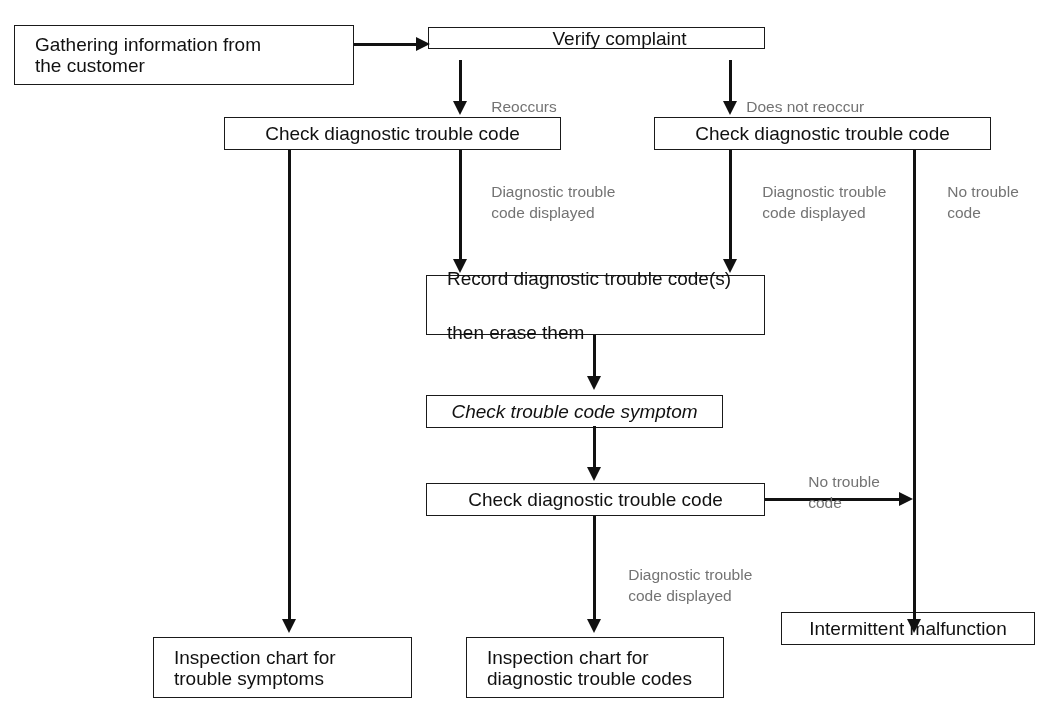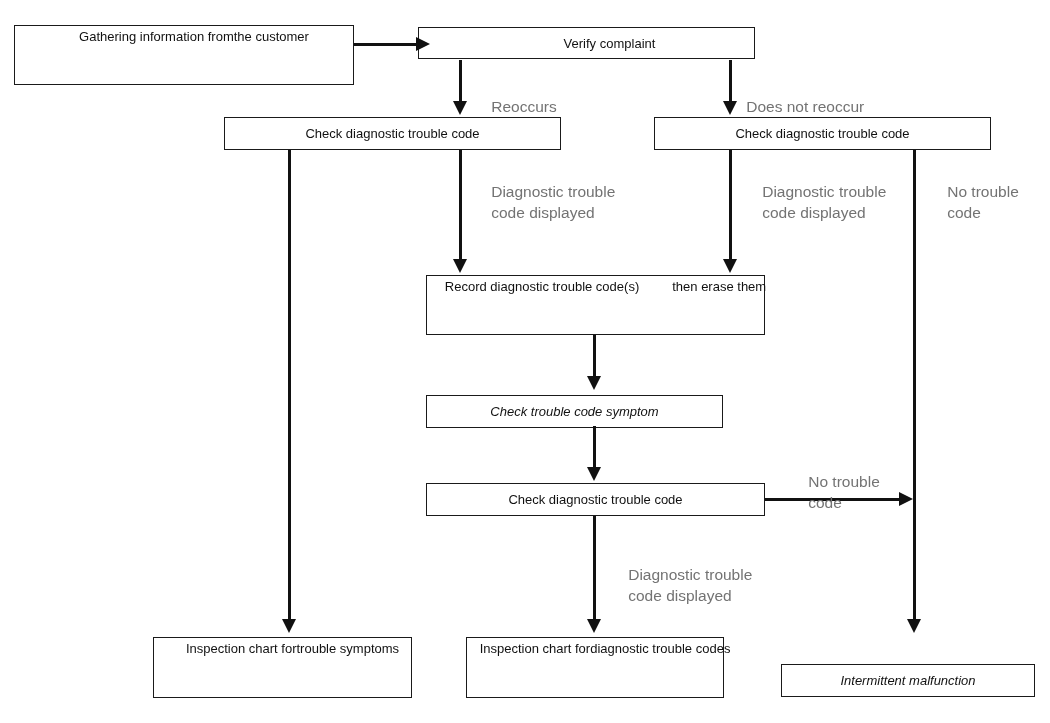--- a/index.html
+++ b/index.html
@@ -16,24 +16,24 @@
     height: 723px;
     background: #ffffff;
     overflow: hidden;
   }
   .node {
     position: absolute;
     box-sizing: border-box;
     border: 1.5px solid #1a1a1a;
     background: #ffffff;
     color: #111111;
-    font-size: 13px;
+    font-size: 19px;
     line-height: 21px;
     display: flex;
-    flex-direction: row;
+    flex-direction: column;
     justify-content: center;
   }
   .node.center {
     align-items: center;
     text-align: center;
   }
   .node.left {
     align-items: flex-start;
     text-align: left;
     padding-left: 20px;
@@ -79,21 +79,21 @@
 </head>
 <body>
 
 <div id="canvas">
 
   <div class="node left" style="left:14px; top:25px; width:340px; height:60px;">
     <span class="ln">Gathering information from</span>
     <span class="ln">the customer</span>
   </div>
 
-  <div class="node center" style="left:418px; top:27px; width:337px; height:32px;padding-left:46px;">
+  <div class="node center" style="left:428px; top:27px; width:337px; height:22px;padding-left:46px;">
     <span class="ln">Verify complaint</span>
   </div>
 
   <div class="node center" style="left:224px; top:117px; width:337px; height:33px;">
     <span class="ln">Check diagnostic trouble code</span>
   </div>
 
   <div class="node center" style="left:654px; top:117px; width:337px; height:33px;">
     <span class="ln">Check diagnostic trouble code</span>
   </div>
@@ -114,21 +114,21 @@
   <div class="node left" style="left:153px; top:637px; width:259px; height:61px;">
     <span class="ln">Inspection chart for</span>
     <span class="ln">trouble symptoms</span>
   </div>
 
   <div class="node left" style="left:466px; top:637px; width:258px; height:61px;">
     <span class="ln">Inspection chart for</span>
     <span class="ln">diagnostic trouble codes</span>
   </div>
 
-  <div class="node center" style="left:781px; top:664px; width:254px; height:33px;font-style:italic;">
+  <div class="node center" style="left:781px; top:612px; width:254px; height:33px;">
     <span class="ln">Intermittent malfunction</span>
   </div>
 
   <div class="hline" style="left:354px; top:43px; width:64px;"></div>
   <div class="arrow-right" style="left:416px; top:37px;"></div>
 
   <div class="vline" style="left:459px; top:60px; height:42px;"></div>
   <div class="arrow-down" style="left:453px; top:101px;"></div>
 
   <div class="vline" style="left:729px; top:60px; height:42px;"></div>

